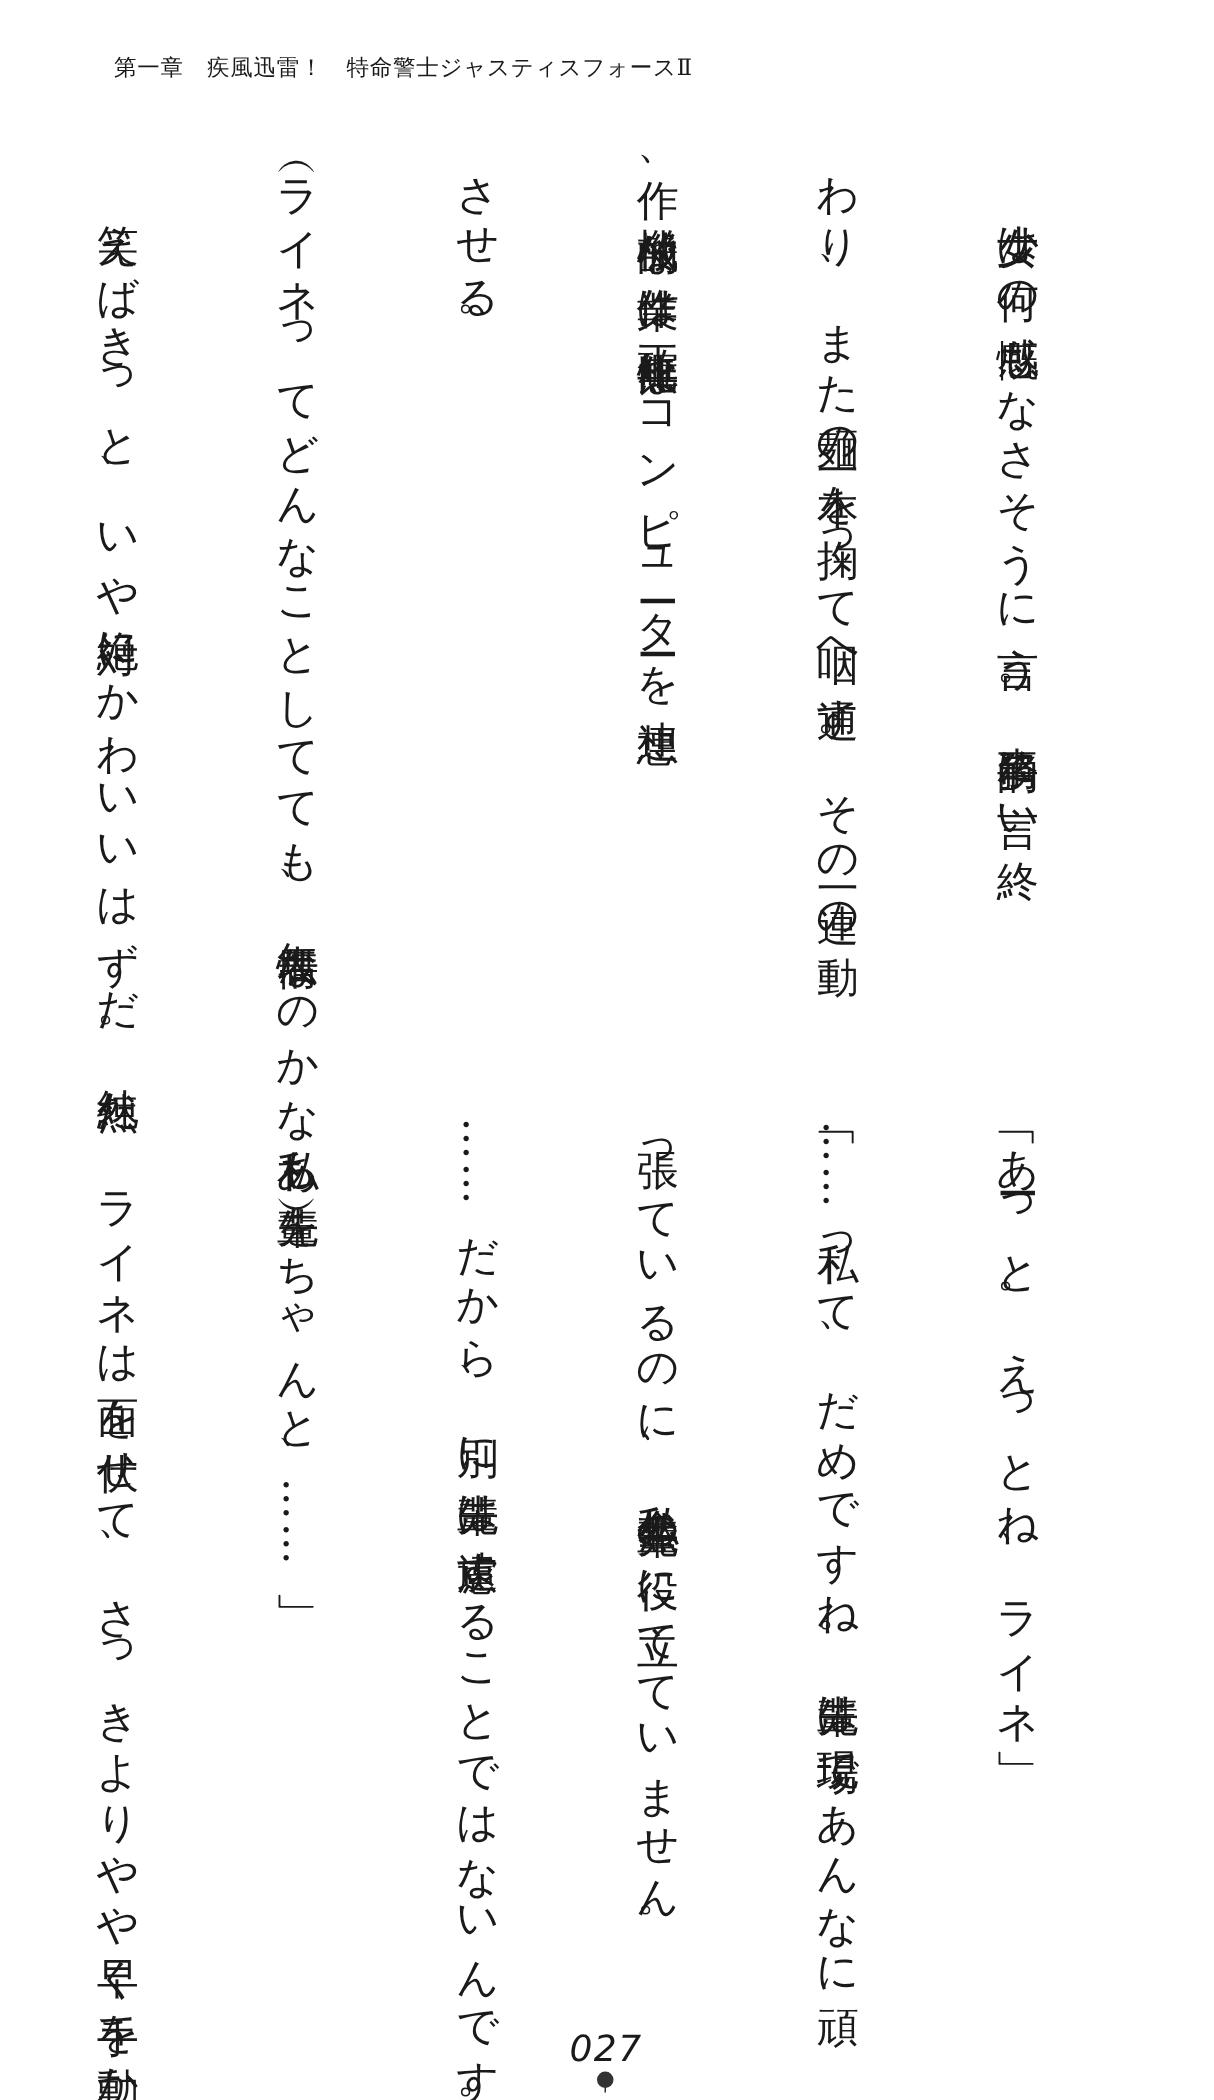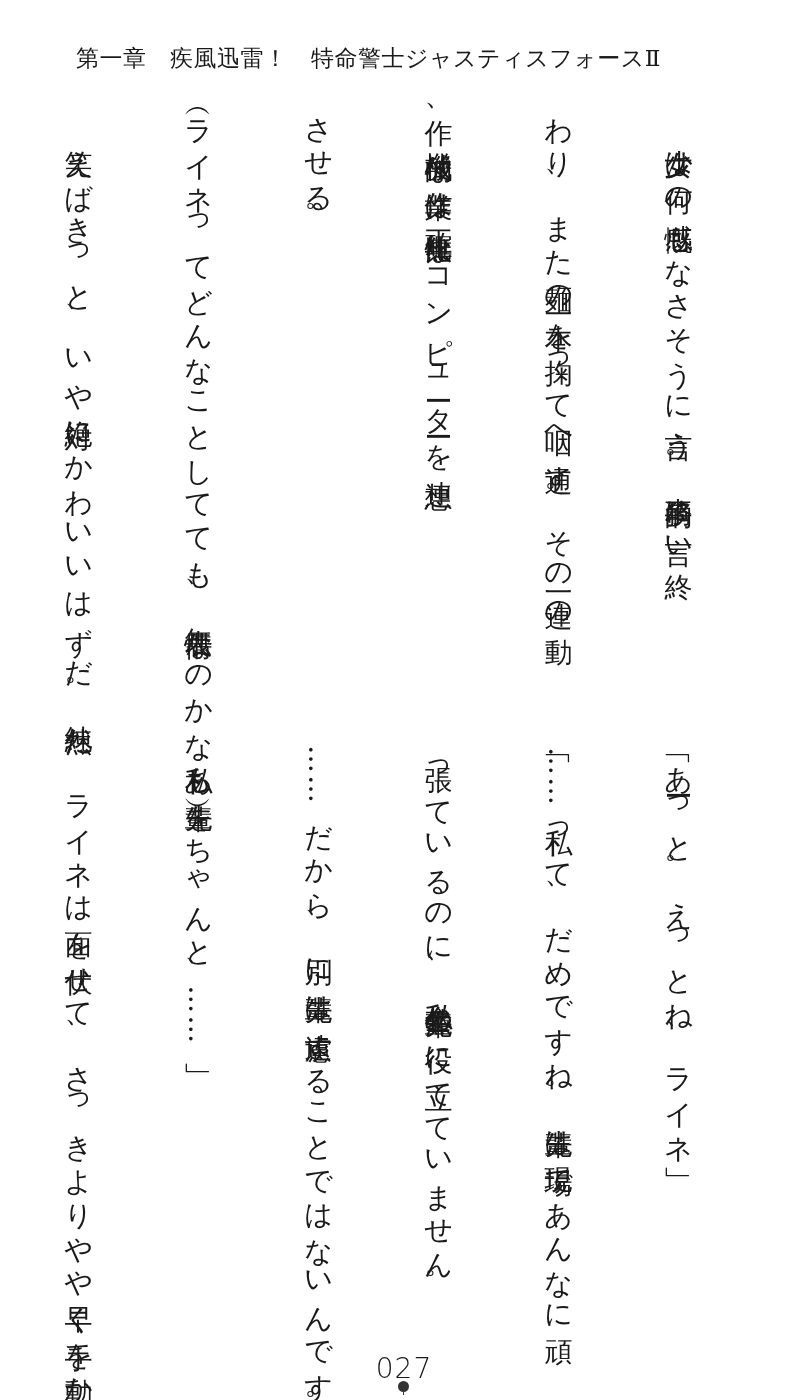--- a/index.html
+++ b/index.html
@@ -11,22 +11,22 @@
       width: 809px;
       height: 1400px;
       position: relative;
       overflow: hidden;
       color: #1a1a1a;
       font-family: "DejaVu Serif", "Liberation Serif", serif;
     }
     .running-head {
       position: absolute;
       left: 76px;
-      top: 43px;
-      font-size: 23px;
+      top: 30px;
+      font-size: 15px;
       letter-spacing: 0.5px;
       white-space: pre;
       line-height: 30px;
     }
     .block {
       position: absolute;
       left: 58px;
       width: 720px;
       writing-mode: vertical-rl;
       font-size: 28px;
@@ -39,23 +39,24 @@
     .line {
       display: block;
     }
     .folio {
       position: absolute;
       left: 374px;
       top: 1352px;
       width: 60px;
       text-align: center;
       font-family: "DejaVu Sans", "Liberation Sans", sans-serif;
-      font-size: 28px;
+      font-size: 24px;
       font-weight: 300;
       letter-spacing: 1px;
+      font-style: italic;
     }
     .folio-mark {
       position: absolute;
       left: 398px;
       top: 1381px;
       width: 11px;
       height: 11px;
       border-radius: 50%;
       background: #333333;
     }

